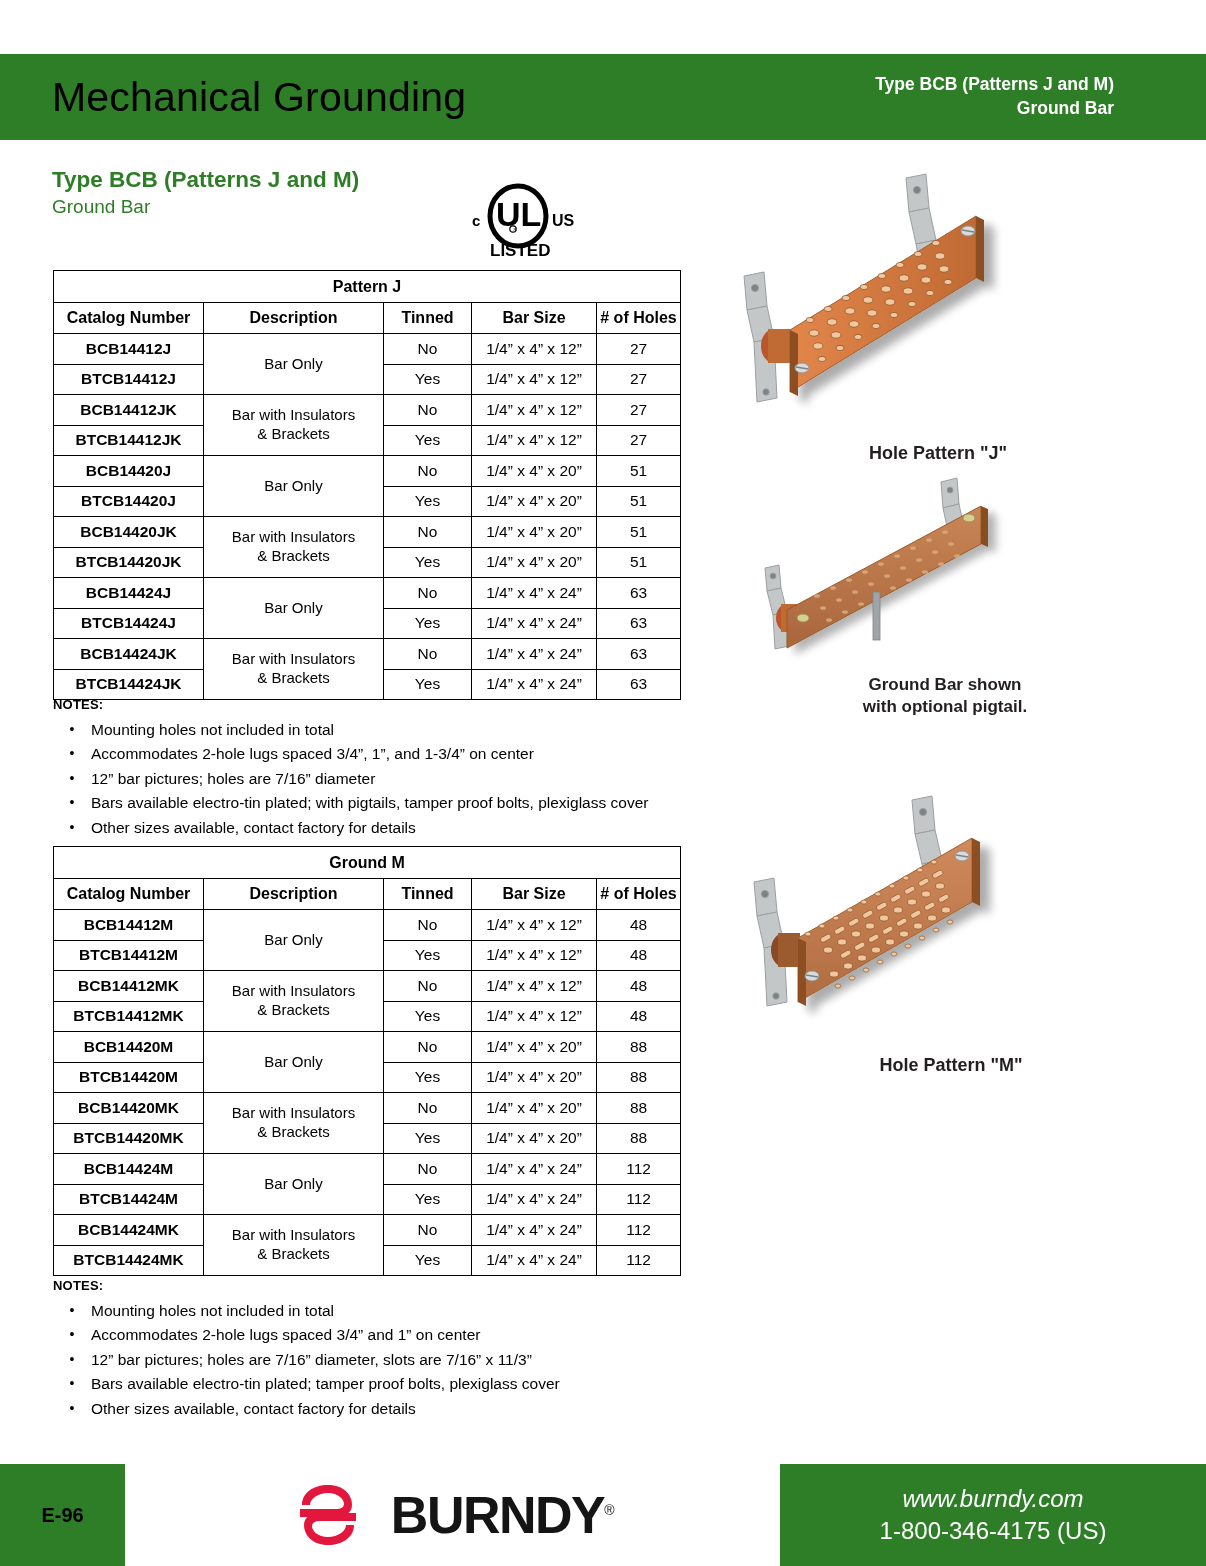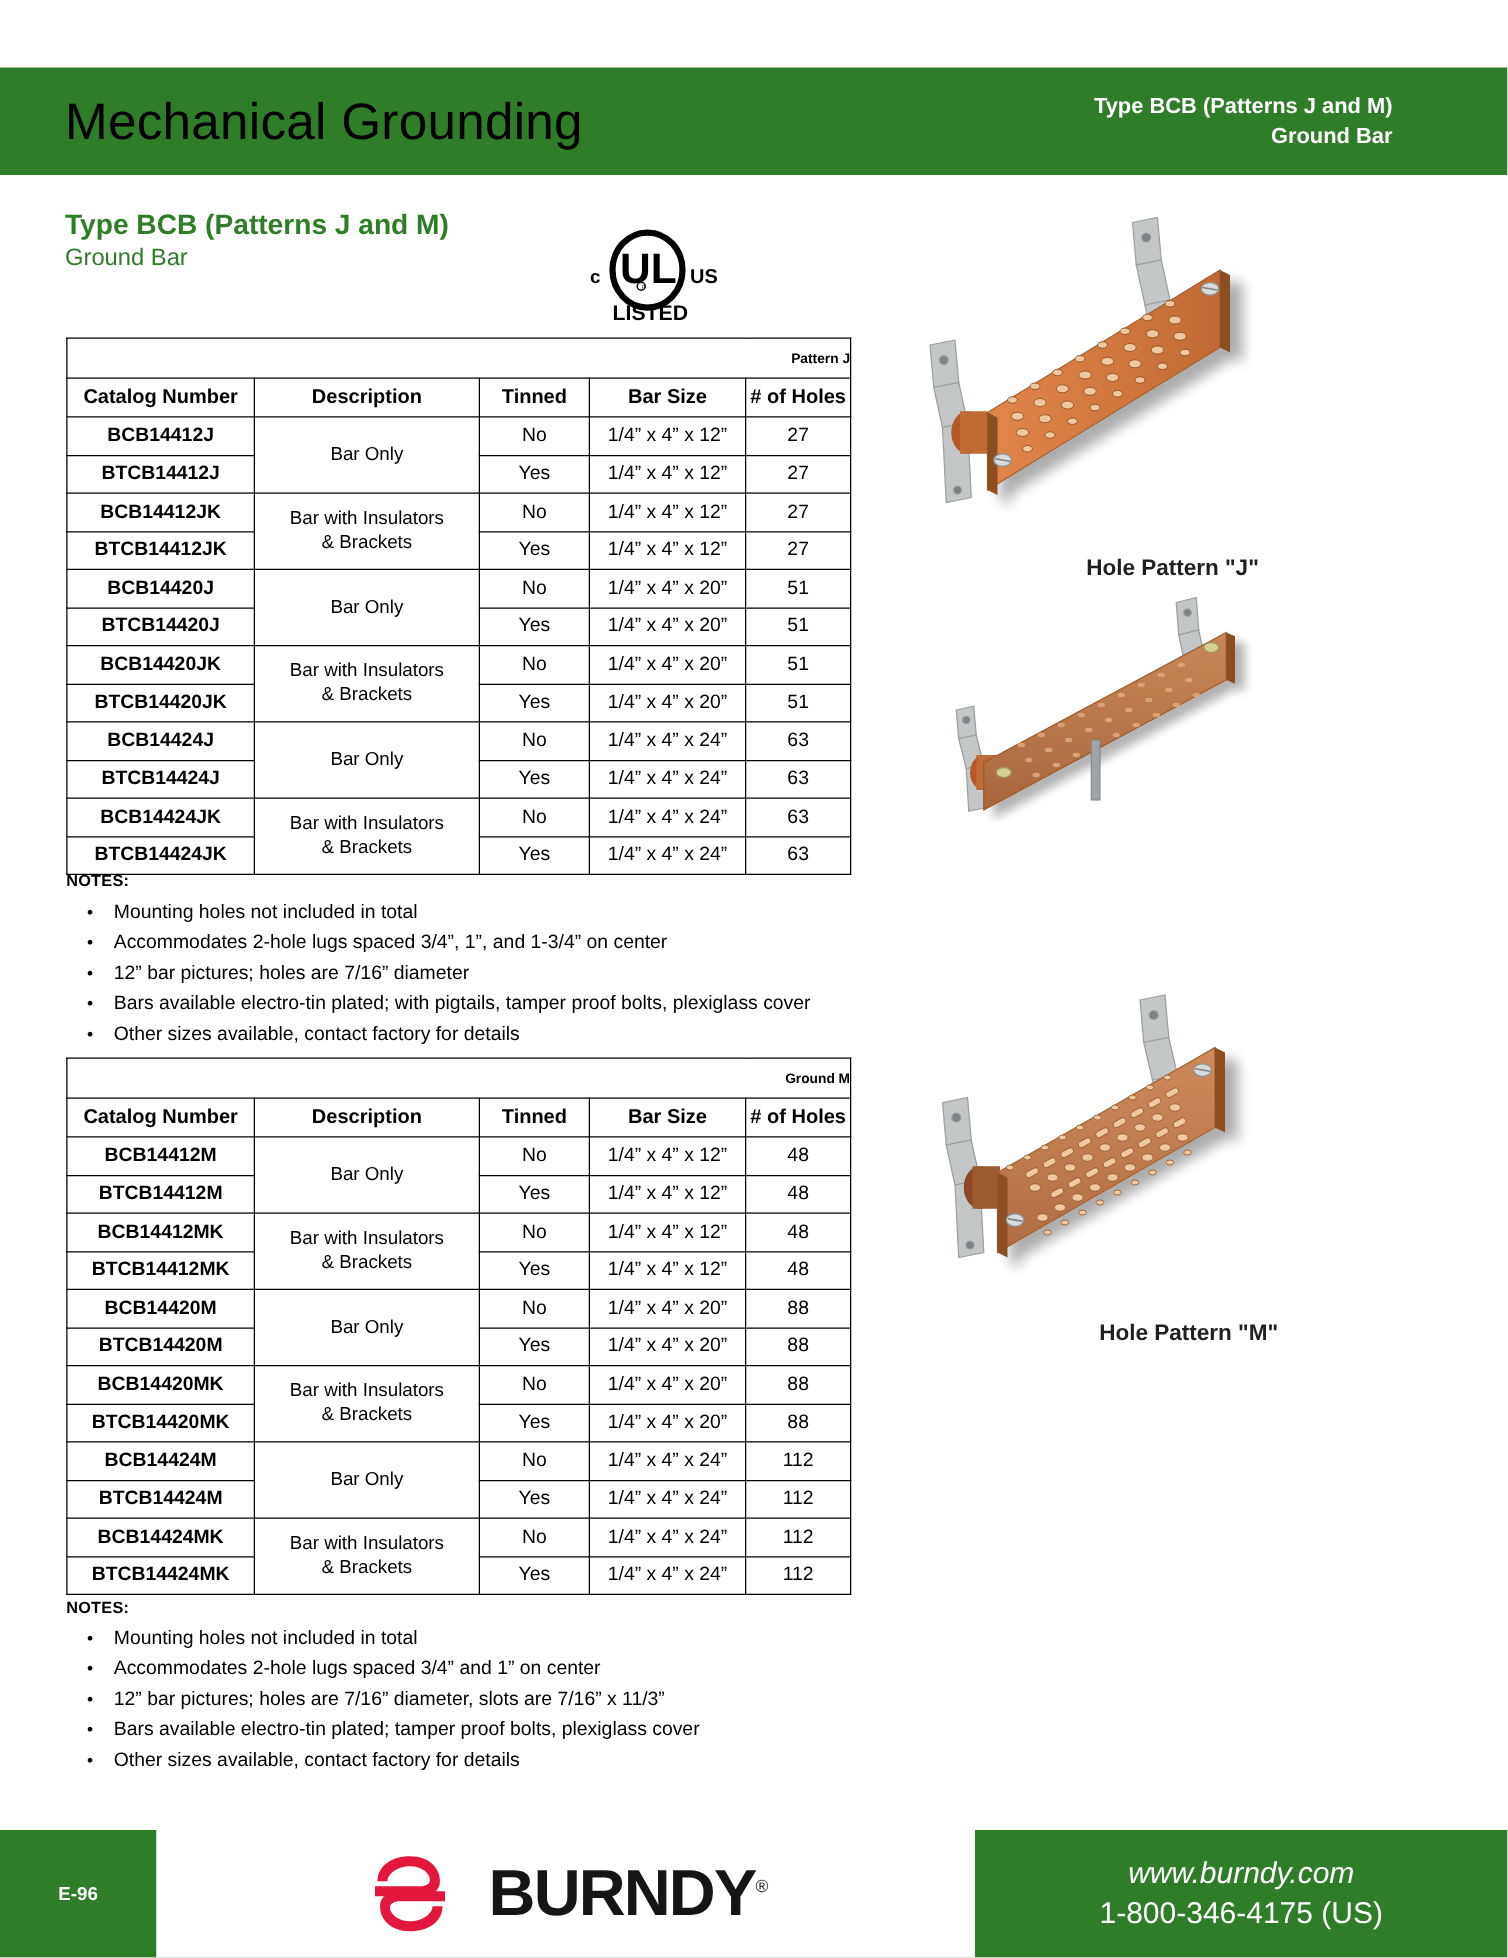--- a/index.html
+++ b/index.html
@@ -83,23 +83,22 @@
     font-size: 15.5px;
     text-align: center;
     vertical-align: middle;
     padding: 0;
     height: 29.5px;
     color: #000;
     font-weight: normal;
   }
   table.spec th.caption {
     font-weight: bold;
-    font-size: 11px;
+    font-size: 16px;
     height: 31px;
-    text-align: right;
   }
   table.spec th.colhead {
     font-weight: bold;
     font-size: 16px;
     height: 30px;
   }
   table.spec td.cat {
     font-weight: bold;
     font-size: 15.5px;
   }
@@ -178,22 +177,22 @@
     position: absolute;
     left: 125px; top: 0;
     width: 655px; height: 102px;
     background: #ffffff;
   }
   .footer-page {
     position: absolute;
     left: 0; top: 0;
     width: 125px; height: 102px;
     display: flex; align-items: center; justify-content: center;
-    color: #ffffff;
-    font-size: 15px;
+    color: #000000;
+    font-size: 20px;
     font-weight: bold;
   }
   .footer-logo {
     position: absolute;
     left: 125px; top: 0;
     width: 655px; height: 102px;
     display: flex; align-items: center; justify-content: center;
     gap: 27px;
   }
   .logo-word {
@@ -677,20 +676,24 @@
       <ellipse cx="116" cy="134" rx="3" ry="1.8"></ellipse>
         <ellipse cx="100" cy="142" rx="3" ry="1.8"></ellipse>
       <ellipse cx="84" cy="150" rx="3" ry="1.8"></ellipse>
     </g>
 
     <rect x="128" y="122" width="7" height="48" fill="#9fa5a6" stroke="#7e8485" stroke-width="0.8"></rect>
 
     <ellipse cx="224" cy="48" rx="6" ry="4" fill="#d6cf8e" stroke="#9a9460" stroke-width="1"></ellipse>
     <ellipse cx="58" cy="148" rx="6" ry="4" fill="#d6cf8e" stroke="#9a9460" stroke-width="1"></ellipse>
   </svg>
+  <div class="fig-caption small">
+    <div>Ground Bar shown</div>
+    <div>with optional pigtail.</div>
+  </div>
 </div>
 
 <div class="figure" id="figure-m">
   <svg width="430" height="260" viewBox="0 0 430 260" xmlns="http://www.w3.org/2000/svg">
     <defs>
       <linearGradient id="cuM" x1="0" y1="0" x2="0" y2="1">
         <stop offset="0%" stop-color="#d08a5c"></stop>
         <stop offset="100%" stop-color="#b06c41"></stop>
       </linearGradient>
       <filter id="shM" x="-25%" y="-25%" width="160%" height="160%">

